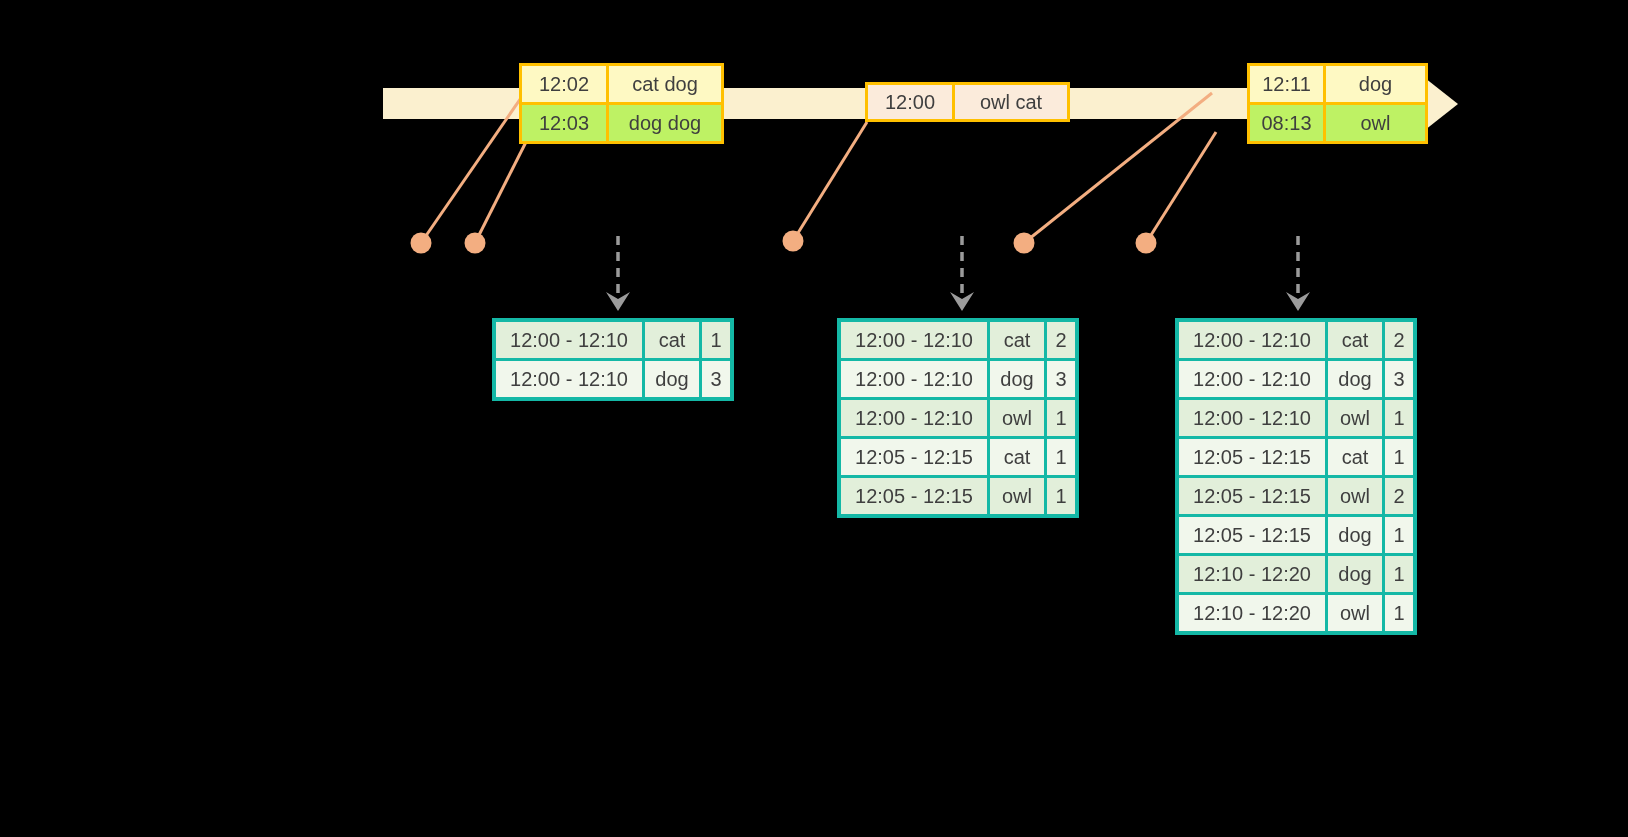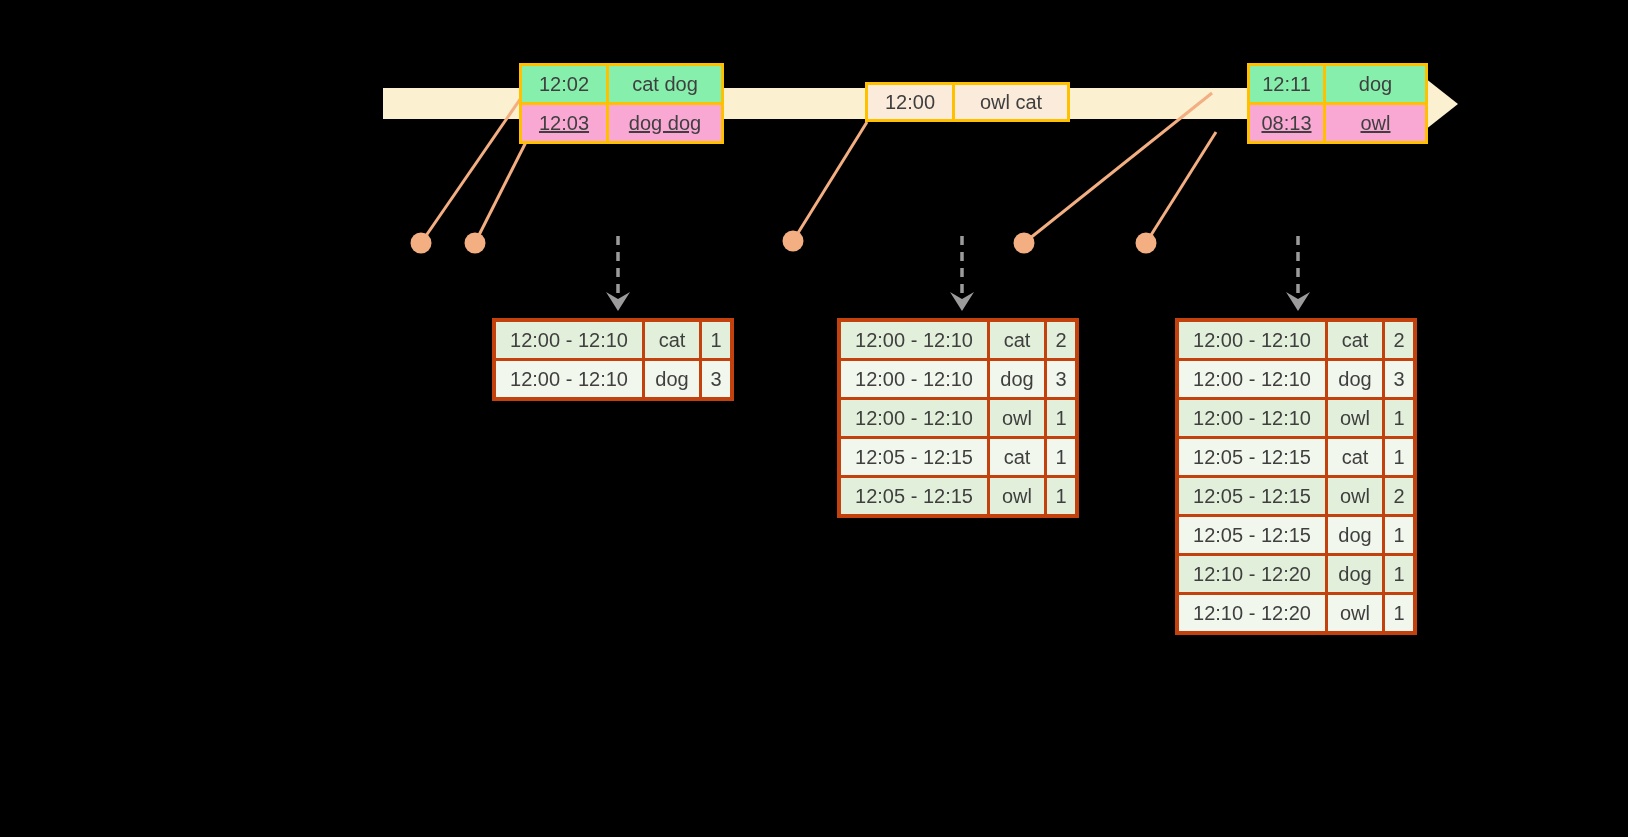--- a/index.html
+++ b/index.html
@@ -28,32 +28,32 @@
     background: #FFC000;
     z-index: 2;
   }
   .et-a { grid-template-columns: 84px 112px; grid-auto-rows: 36px; }
   .et-b { grid-template-columns: 84px 112px; grid-auto-rows: 34px; }
   .et-c { grid-template-columns: 73px 99px;  grid-auto-rows: 36px; margin-left: 36px; }
   .ecell {
     display: flex; align-items: center; justify-content: center;
     font-size: 20px; color: #3F3F3F; white-space: nowrap;
   }
-  .er-dark  { background: #86efac; }
-  .er-light { background: #f9a8d4; text-decoration: underline; }
+  .er-dark  { background: #fef9c3; }
+  .er-light { background: #bef264; }
   .er-mid   { background: #FBEBDB; }
   
   .gtable {
     position: absolute;
     display: grid;
     grid-template-columns: 146px 54px 28px;
     grid-auto-rows: 36px;
     gap: 3px;
     padding: 4px;
-    background: #c2410c;
+    background: #14b8a6;
     z-index: 2;
   }
   .gcell {
     display: flex; align-items: center; justify-content: center;
     font-size: 20px; color: #3F3F3F; white-space: nowrap;
   }
   .gr-dark  { background: #E2EFDA; }
   .gr-light { background: #F1F7EC; }
 </style>
 </head>

